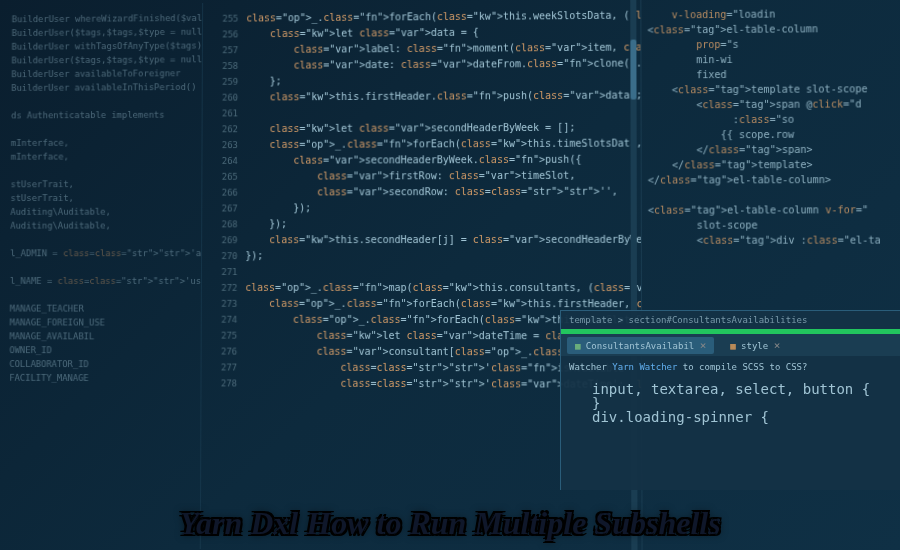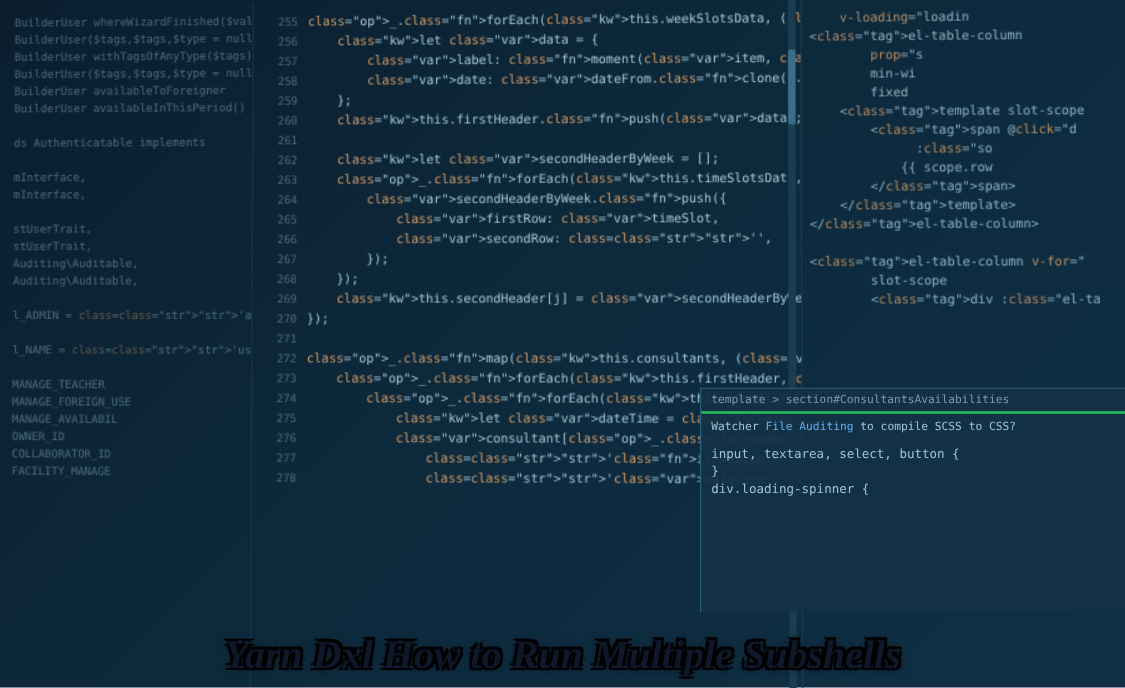--- a/index.html
+++ b/index.html
@@ -94,32 +94,33 @@
 .tab {
   padding: 2px 8px;
   color: #a0c4d4;
   font-size: 9px;
 }
 .tab.active { background: #2a5d7a; border-radius: 2px; }
 .breadcrumb {
   padding: 4px 8px;
   color: #7a9aaa;
   font-size: 9px;
-  border-bottom: 2px solid #22c55e;
+  border-bottom: 5px solid #22c55e;
 }
 .panel-msg {
   padding: 6px 8px;
   font-size: 9px;
   color: #a0c4d4;
 }
 .panel-msg a { color: #61afef; }
 .panel-code {
   padding: 4px 8px;
-  font-size: 10px;
+  font-size: 14px;
   line-height: 14px;
+  margin-left: 23px;
 }
 .overlay-title {
   position: absolute;
   bottom: 8px;
   left: 50%;
   transform: translateX(-50%);
   font-family: Georgia, 'Times New Roman', serif;
   font-size: 32px;
   font-weight: bold;
   font-style: italic;
@@ -244,22 +245,34 @@
         <div class="right-line">&lt;<span <span="" class="attr">class</span>="tag"&gt;el-table-column <span class="attr">v-for</span>="</div>
         <div class="right-line">        slot-scope</div>
         <div class="right-line">        &lt;<span <span="" class="attr">class</span>="tag"&gt;div :<span class="attr">class</span>="el-ta</div>
       </div>
   </div>
 
 </div>
 
 <div class="bottom-panel">
   <div class="breadcrumb">template &gt; section#ConsultantsAvailabilities</div>
+  <div class="tabs">
+    <span class="tab active">
+      <span style="color:#7cc47c;">▦</span>
+      <span>ConsultantsAvailabil</span>
+      <span class="close-x">×</span>
+    </span>
+    <span class="tab">
+      <span style="color:#e5a05a;">▦</span>
+      <span>style</span>
+      <span class="close-x">×</span>
+    </span>
+  </div>
   <div class="panel-msg">
-    <span>Watcher </span><a>File Auditing</a><span> to compile SCSS to CSS?</span>
+    <span>Watcher </span><a>Yarn Watcher</a><span> to compile SCSS to CSS?</span>
   </div>
   <div class="panel-code" id="panel-code">
       <div>input, textarea, select, button {</div>
       <div>}</div>
       <div>div.loading-spinner {</div>
     </div>
 </div>
 
 <div class="overlay-title">Yarn Dxl How to Run Multiple Subshells</div>
 

